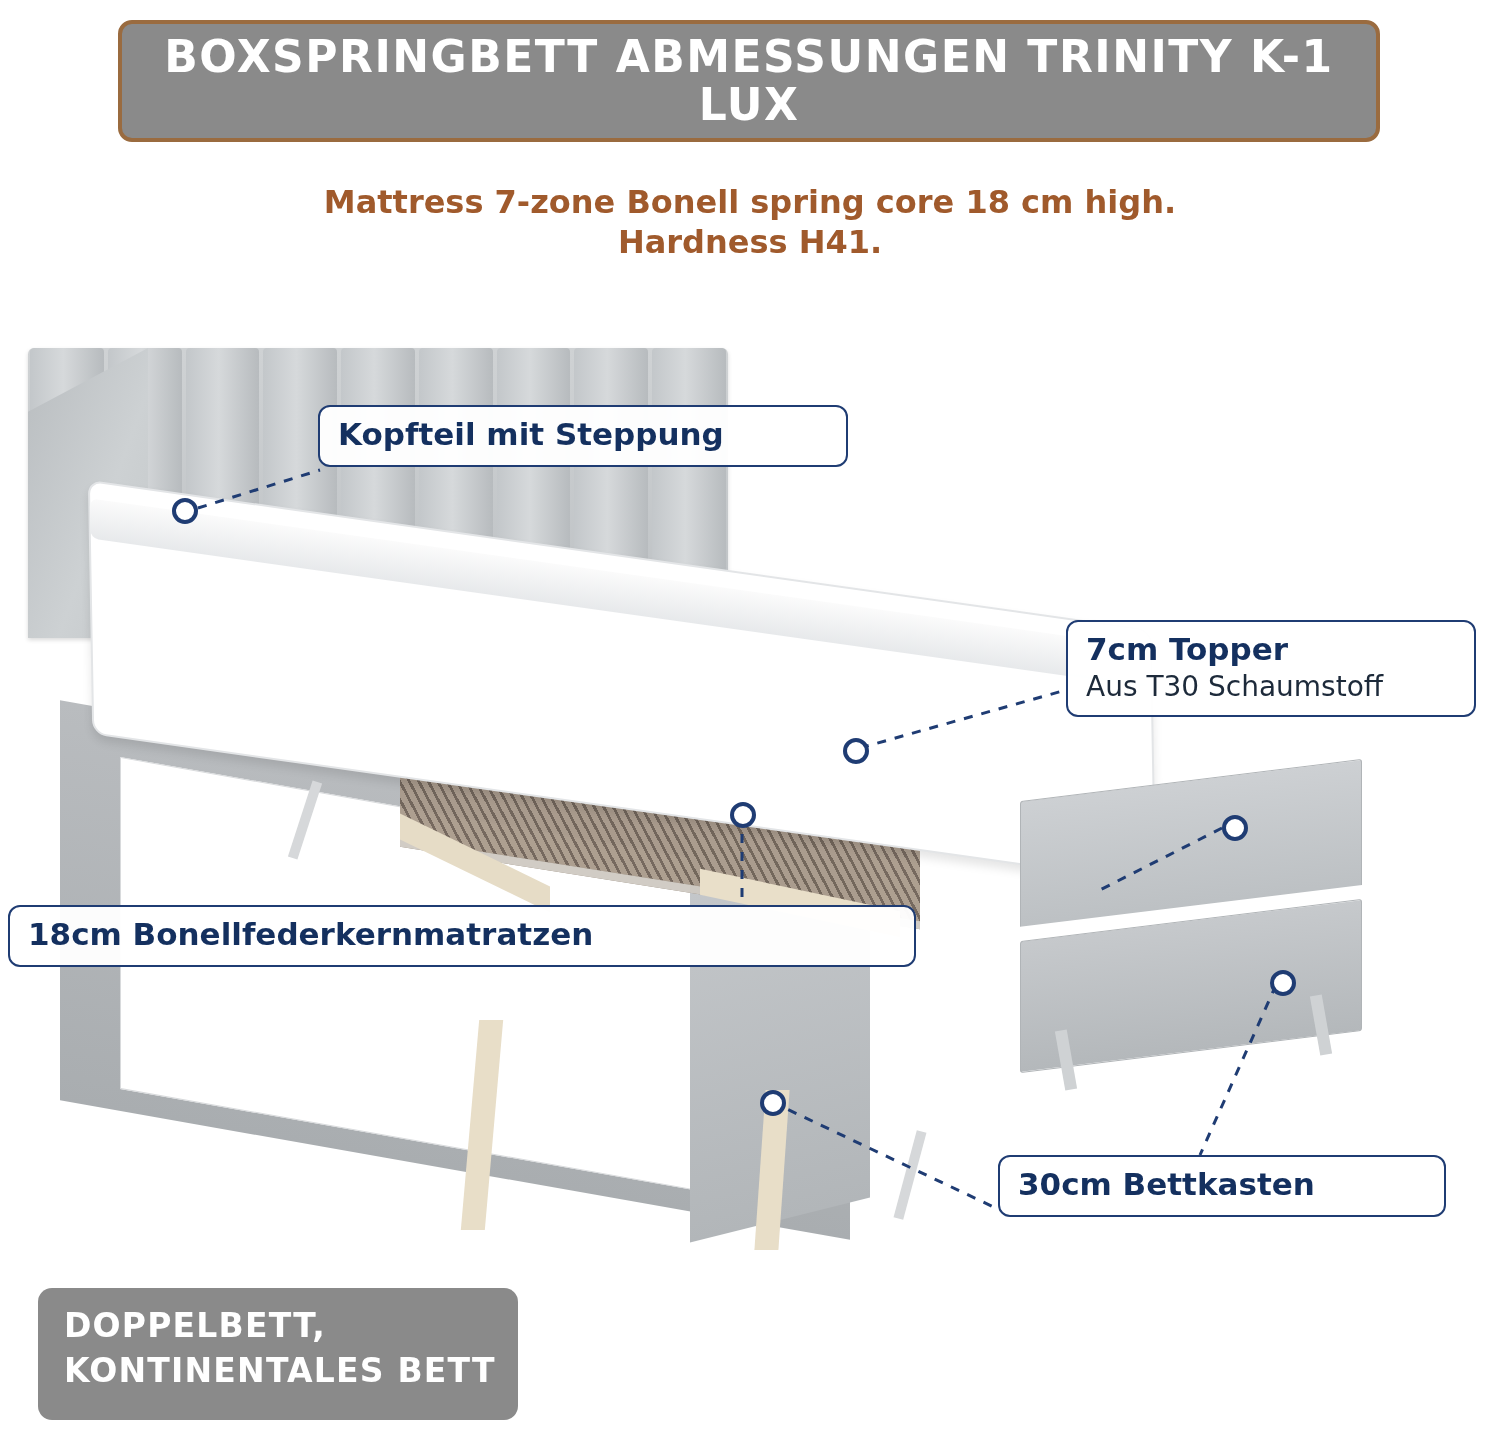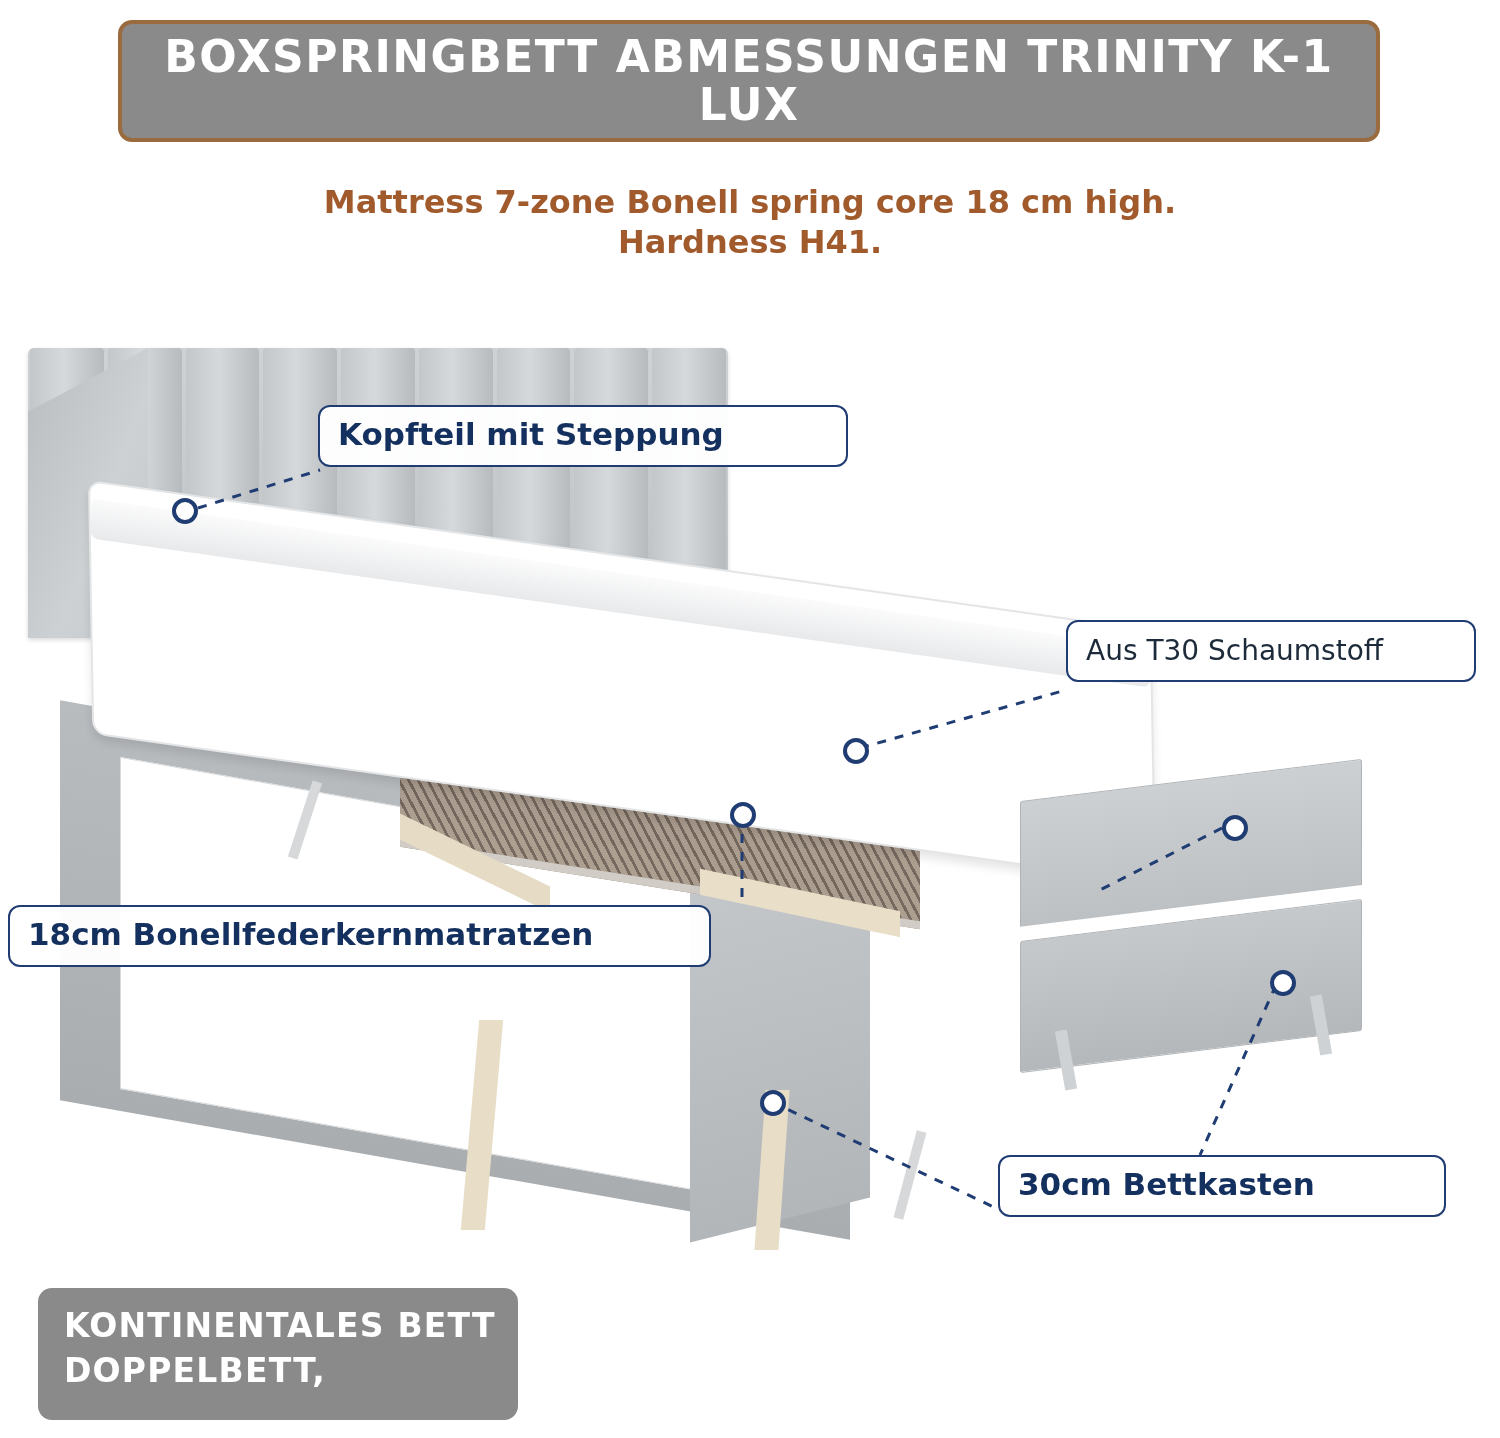--- a/index.html
+++ b/index.html
@@ -291,21 +291,21 @@
   }
   .callout .subtitle {
     color: #1d2a3a;
     font-size: 28px;
     line-height: 1.2;
     margin-top: 2px;
     white-space: nowrap;
   }
   #callout-headboard { left: 318px; top: 75px;  width: 530px; }
   #callout-topper    { left: 1066px; top: 290px; width: 410px; }
-  #callout-mattress  { left: 8px;   top: 575px; width: 703px; }
+  #callout-mattress  { left: 8px;   top: 575px; width: 908px; }
   #callout-drawer    { left: 998px; top: 825px; width: 448px; }
 
   
   .dot {
     position: absolute;
     width: 26px;
     height: 26px;
     border-radius: 50%;
     background: #ffffff;
     border: 4px solid #1f3c73;
@@ -417,30 +417,31 @@
     <div class="dot" id="dot-mattress"></div>
     <div class="dot" id="dot-drawer-a"></div>
     <div class="dot" id="dot-drawer-b"></div>
     <div class="dot" id="dot-base"></div>
 
     <div class="callout" id="callout-headboard">
       <div class="title">Kopfteil mit Steppung</div>
     </div>
 
     <div class="callout" id="callout-topper">
+      <div class="title">7cm Topper</div>
       <div class="subtitle">Aus T30 Schaumstoff</div>
     </div>
 
     <div class="callout" id="callout-mattress">
       <div class="title">18cm Bonellfederkernmatratzen</div>
     </div>
 
     <div class="callout" id="callout-drawer">
       <div class="title">30cm Bettkasten</div>
     </div>
   </div>
 
   <div id="footer-badge">
+    <div class="line">DOPPELBETT,</div>
     <div class="line">KONTINENTALES BETT</div>
-    <div class="line">DOPPELBETT,</div>
   </div>
 
 </div>
 
 </body></html>

